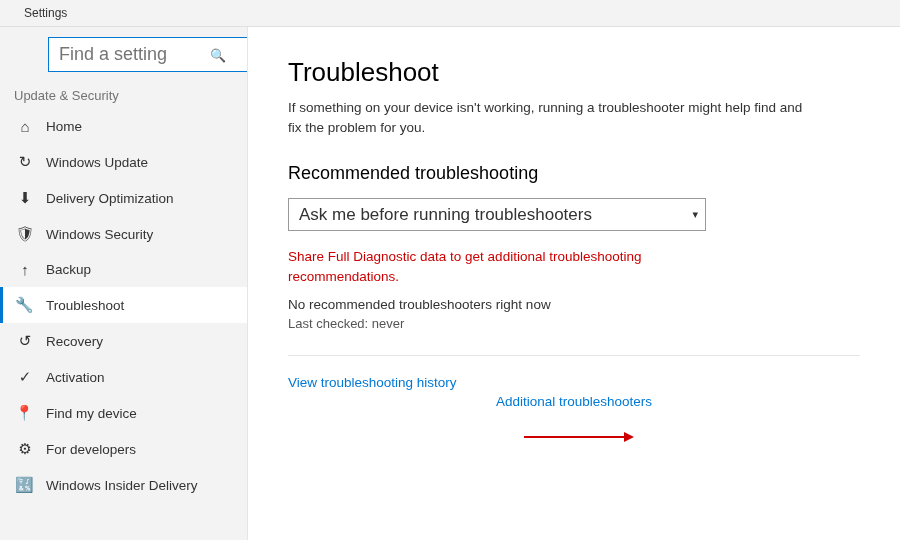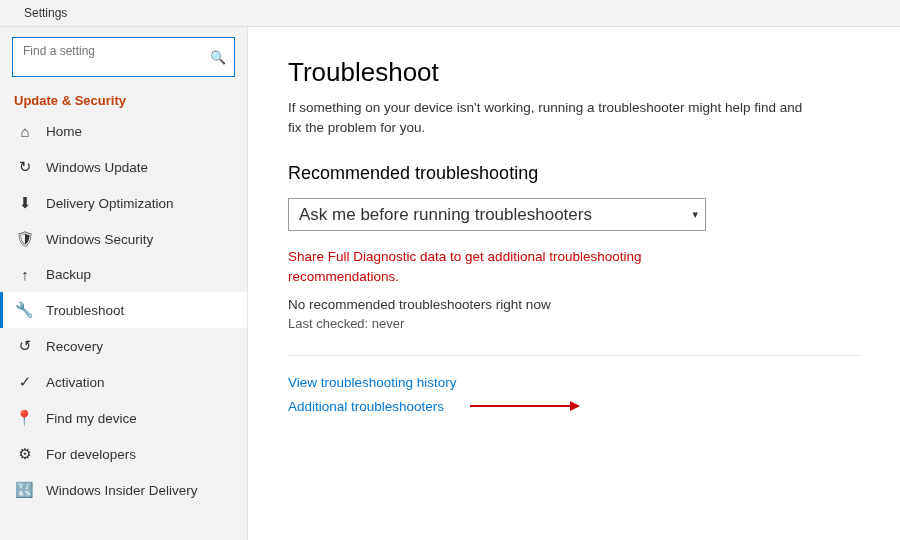--- a/index.html
+++ b/index.html
@@ -29,41 +29,42 @@
       flex-shrink: 0;
       padding-bottom: 12px;
     }
 
     .sidebar-search {
       margin: 10px 12px 8px 12px;
       position: relative;
     }
     .sidebar-search input {
       width: 100%;
-      padding: 6px 28px 18px 10px;
+      padding: 6px 28px 6px 10px;
       border: 1px solid #0078d4;
       background: #fff;
-      font-size: 12px;
+      font-size: 18px;
       outline: none;
       color: #555;
+      margin-left: 36px;
     }
     .sidebar-search .search-icon {
       position: absolute;
       right: 8px;
       top: 50%;
       transform: translateY(-50%);
       color: #555;
       font-size: 13px;
     }
 
     .sidebar-section-label {
       font-size: 13px;
-      font-weight: 700;
+      font-weight: 400;
       padding: 8px 14px 6px 14px;
-      color: #c2410c;
+      color: #737373;
     }
 
     .sidebar-item {
       display: flex;
       align-items: center;
       padding: 9px 14px;
       cursor: pointer;
       color: #333;
       font-size: 13.5px;
       position: relative;
@@ -187,20 +188,21 @@
       cursor: pointer;
       text-decoration: none;
       display: inline-block;
       margin-bottom: 4px;
     }
 
     .arrow-row {
       display: flex;
       align-items: center;
       gap: 16px;
+      flex-direction: column;
     }
 
     .arrow-svg {
       display: inline-block;
     }
   </style>
 </head>
 <body>
 
 <div class="title-bar">

